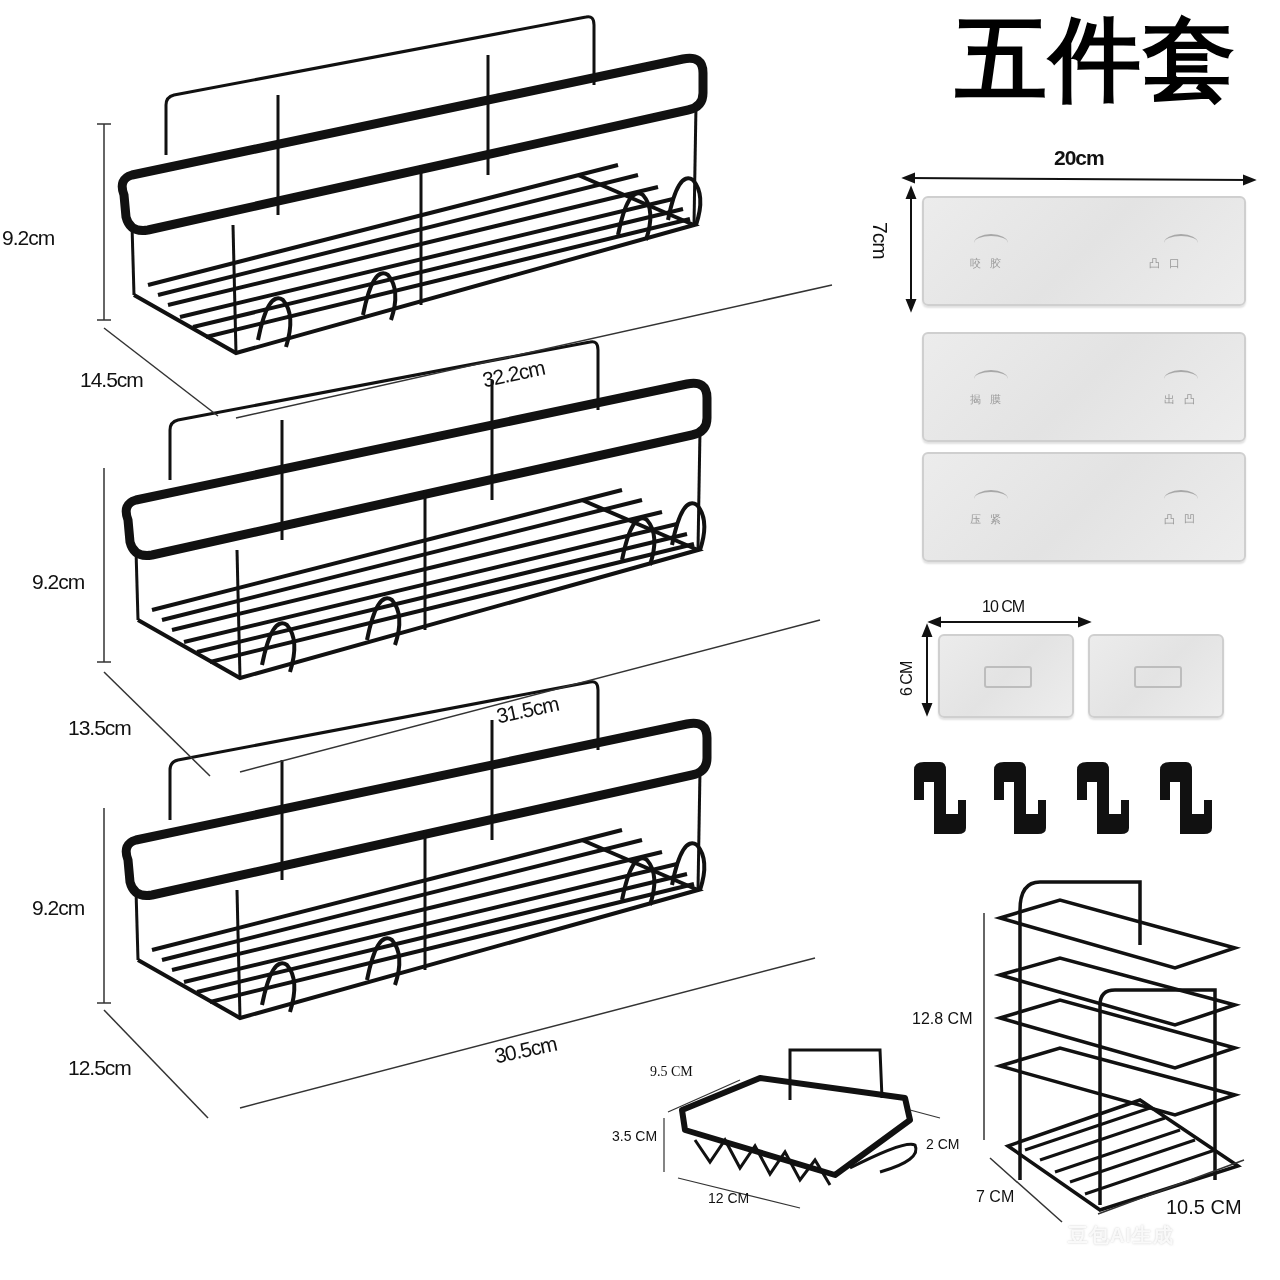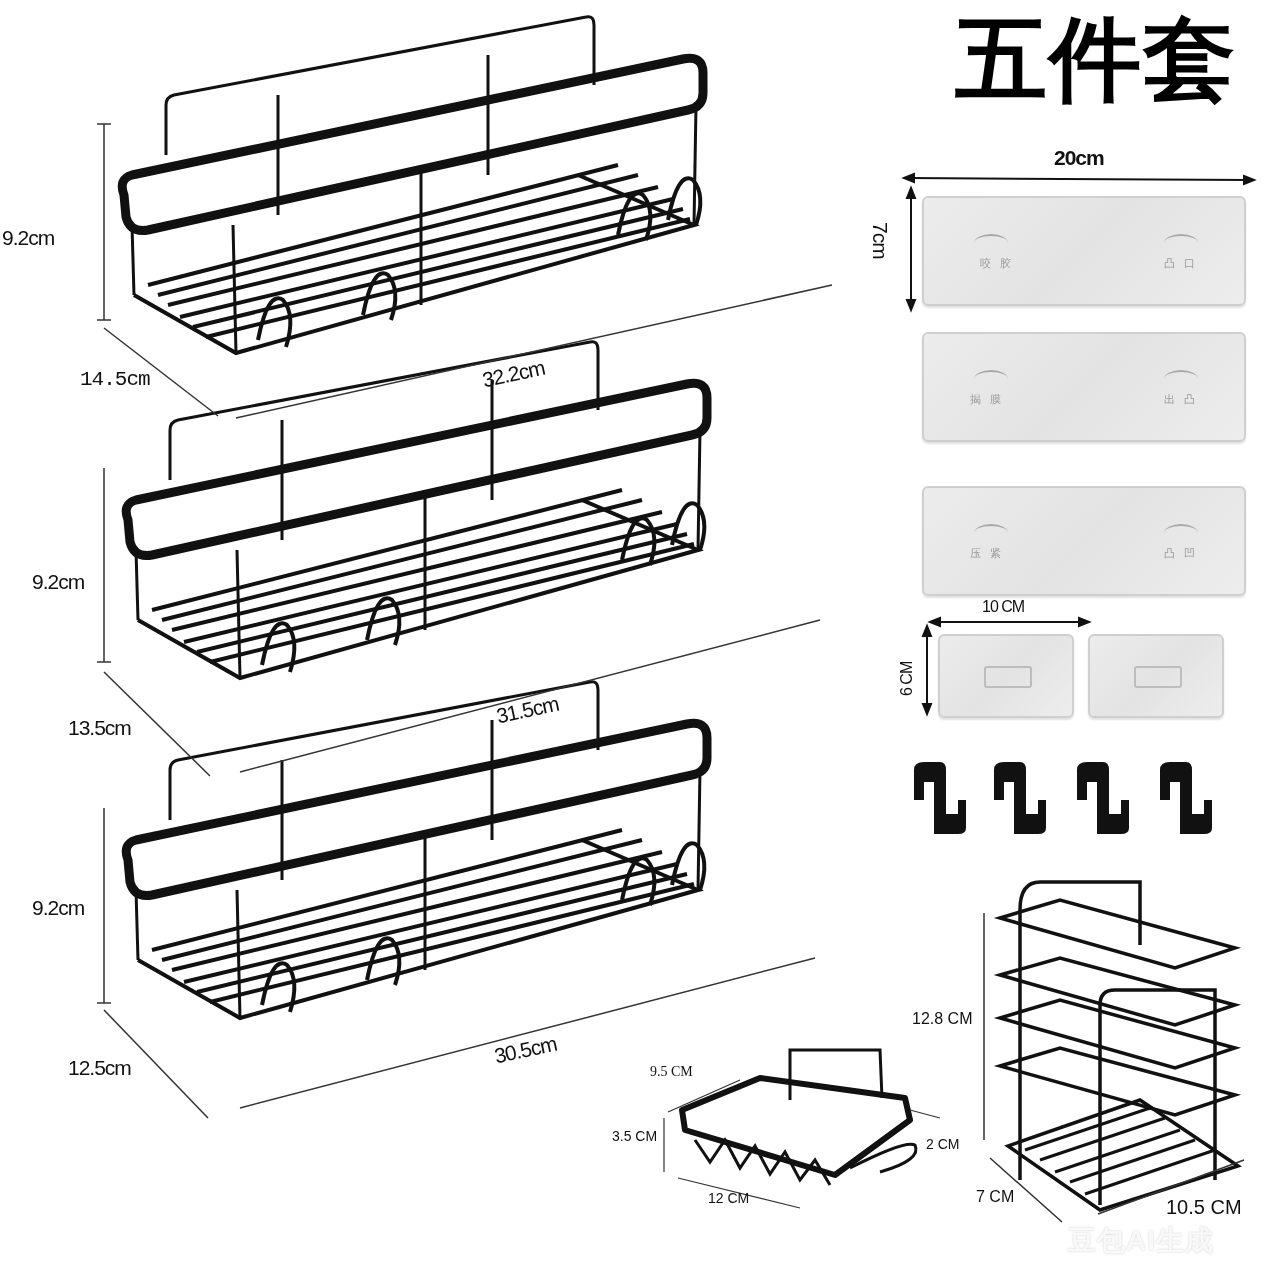--- a/index.html
+++ b/index.html
@@ -9,21 +9,21 @@
   .title { left: 955px; top: 14px; font-size: 92px; font-weight: bold; letter-spacing: 2px;
            font-family: "DejaVu Sans", sans-serif; color: #000; line-height: 1; }
   .dim { font-size: 21px; color: #111; white-space: nowrap; letter-spacing: -1px; }
   .dim-sm { font-size: 14px; color: #111; white-space: nowrap; }
   svg { position: absolute; left: 0; top: 0; overflow: visible; }
   .plate { background: linear-gradient(135deg, #ececec 0%, #e3e3e3 50%, #ededed 100%);
            border: 2px solid #cfcfcf; border-radius: 6px; box-shadow: 0 2px 2px rgba(0,0,0,0.12); }
   .plate-mark { position: absolute; font-size: 11px; color: #9a9a9a; letter-spacing: 3px; }
   .plate-arc { position: absolute; width: 34px; height: 16px; border-top: 2px solid #a8a8a8;
                border-radius: 50% 50% 0 0; }
-  .watermark { left: 1068px; top: 1222px; font-size: 28px; font-weight: bold; color: rgba(255,255,255,0.85);
+  .watermark { left: 1068px; top: 1222px; font-size: 20px; font-weight: bold; color: rgba(255,255,255,0.85);
                text-shadow: 0 0 2px rgba(150,150,150,0.5); letter-spacing: 1px; }
 </style>
 </head>
 <body>
 
 <div class="abs title">五件套</div>
 
 <svg width="1280" height="1280">
   <defs>
     <g id="rack">
@@ -131,47 +131,47 @@
     </g>
     <g stroke="#333" stroke-width="1.5">
       <line x1="984" y1="913" x2="984" y2="1140"></line>
       <line x1="990" y1="1158" x2="1062" y2="1222"></line>
       <line x1="1098" y1="1214" x2="1244" y2="1160"></line>
     </g>
   </g>
 </svg>
 
 <div class="abs dim" style="left:2px;top:226px;">9.2cm</div>
-<div class="abs dim" style="left:80px;top:368px;font-family:Liberation Mono, monospace;">14.5cm</div>
+<div class="abs dim" style="left:80px;top:368px;">14.5cm</div>
 <div class="abs dim" style="left:482px;top:362px;transform:rotate(-12deg);">32.2cm</div>
 
 <div class="abs dim" style="left:32px;top:570px;">9.2cm</div>
 <div class="abs dim" style="left:68px;top:716px;">13.5cm</div>
 <div class="abs dim" style="left:496px;top:698px;transform:rotate(-12deg);">31.5cm</div>
 
 <div class="abs dim" style="left:32px;top:896px;">9.2cm</div>
 <div class="abs dim" style="left:68px;top:1056px;">12.5cm</div>
 <div class="abs dim" style="left:494px;top:1038px;transform:rotate(-12deg);">30.5cm</div>
 
 <div class="abs dim" style="left:1054px;top:146px;font-weight:bold;">20cm</div>
 <div class="abs dim" style="left:868px;top:222px;transform:rotate(90deg);transform-origin:left top;left:892px;">7cm</div>
 
 <div class="abs plate" style="left:922px;top:196px;width:320px;height:106px;">
   <div class="plate-arc" style="left:50px;top:36px;"></div>
-  <div class="plate-mark" style="left:46px;top:58px;margin-left:10px;">咬 胶</div>
+  <div class="plate-mark" style="left:46px;top:58px;">咬 胶</div>
   <div class="plate-arc" style="left:240px;top:36px;"></div>
-  <div class="plate-mark" style="left:240px;top:58px;">凸 口</div>
+  <div class="plate-mark" style="left:225px;top:58px;">凸 口</div>
 </div>
 <div class="abs plate" style="left:922px;top:332px;width:320px;height:106px;">
   <div class="plate-arc" style="left:50px;top:36px;"></div>
   <div class="plate-mark" style="left:46px;top:58px;text-align:center;">揭 膜</div>
   <div class="plate-arc" style="left:240px;top:36px;"></div>
   <div class="plate-mark" style="left:240px;top:58px;">出 凸</div>
 </div>
-<div class="abs plate" style="left:922px;top:486px;width:320px;height:106px;">
+<div class="abs plate" style="left:922px;top:452px;width:320px;height:106px;">
   <div class="plate-arc" style="left:50px;top:36px;"></div>
   <div class="plate-mark" style="left:46px;top:58px;">压 紧</div>
   <div class="plate-arc" style="left:240px;top:36px;"></div>
   <div class="plate-mark" style="left:240px;top:58px;">凸 凹</div>
 </div>
 
 <div class="abs dim" style="left:982px;top:598px;font-size:16px;">10 CM</div>
 <div class="abs dim" style="left:898px;top:696px;font-size:16px;transform:rotate(-90deg);transform-origin:left top;">6 CM</div>
 <div class="abs plate" style="left:938px;top:634px;width:132px;height:80px;">
   <div style="position:absolute;left:44px;top:30px;width:44px;height:18px;border:2px solid #bdbdbd;border-radius:3px;"></div>

